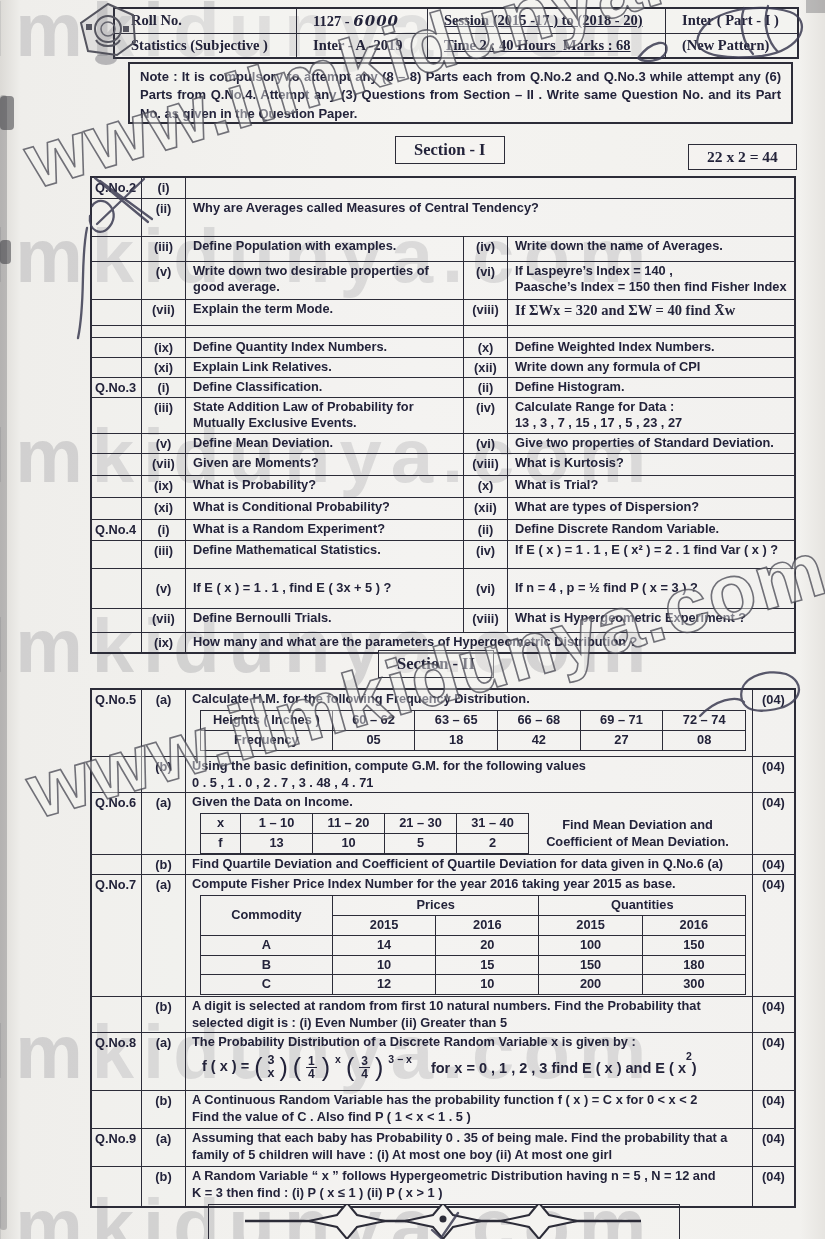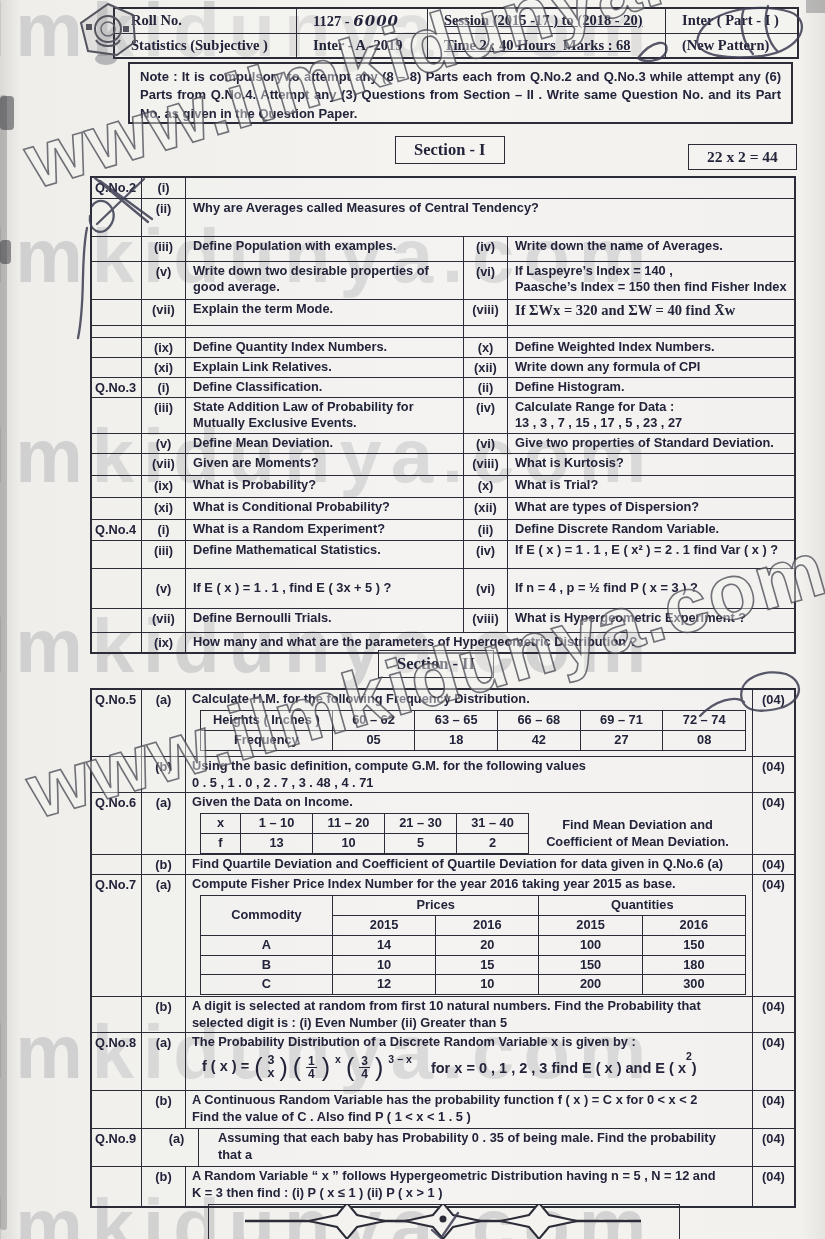--- a/index.html
+++ b/index.html
@@ -406,21 +406,21 @@
     </div>
 
     <div class="part" style="height:38px;">
       <div class="q"></div>
       <div class="p">(b)</div>
       <div class="pc">A Continuous  Random  Variable  has  the  probability  function  f ( x )  =  C x  for   0 &lt; x  &lt; 2
 Find  the  value  of  C . Also find  P ( 1 &lt; x &lt; 1 . 5 )</div>
       <div class="m">(04)</div>
     </div>
 
-    <div class="part" style="height:38px;gap:13px;">
+    <div class="part" style="height:38px;">
       <div class="q">Q.No.9</div>
       <div class="p">(a)</div>
       <div class="pc">Assuming  that  each  baby  has  Probability  0 . 35 of  being  male. Find  the  probability  that  a
 family  of  5 children  will  have :  (i) At  most  one  boy  (ii) At  most  one  girl</div>
       <div class="m">(04)</div>
     </div>
 
     <div class="part" style="height:40px;">
       <div class="q"></div>
       <div class="p">(b)</div>

